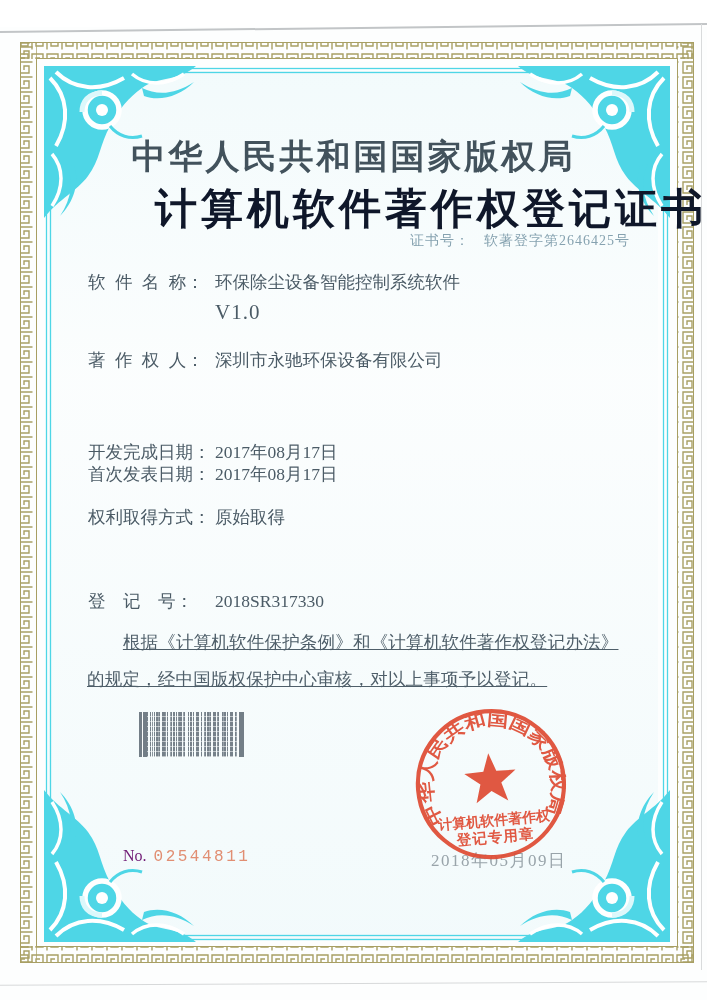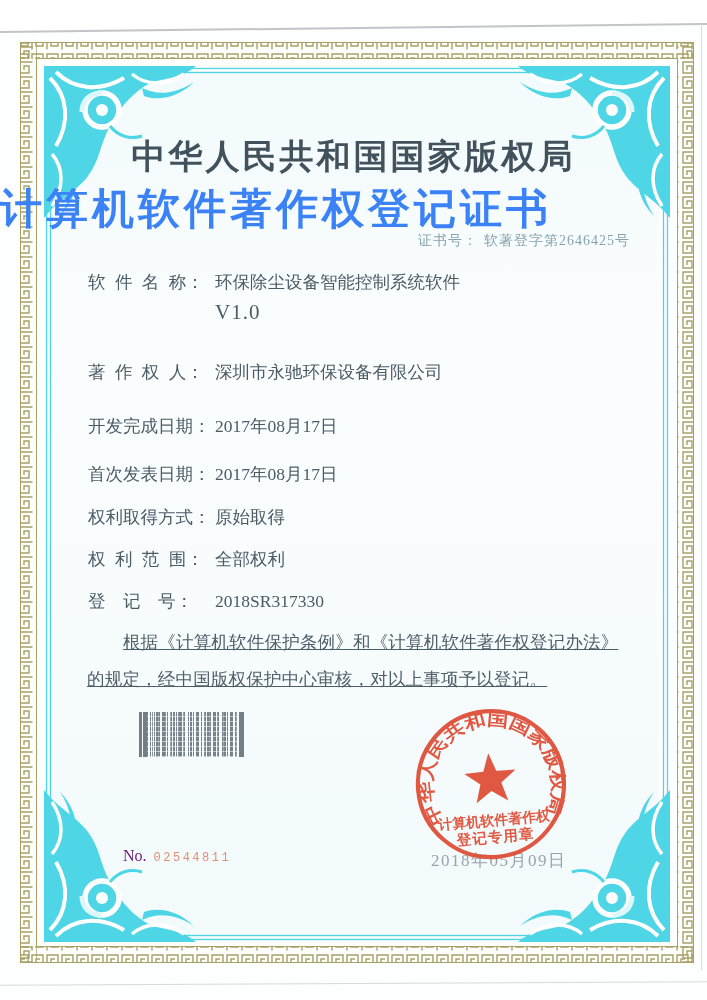--- a/index.html
+++ b/index.html
@@ -13,24 +13,24 @@
   .scan-edge-right{position:absolute;left:701px;top:24px;width:1px;height:946px;background:#d9dbdc;}
   .scan-edge-bottom{position:absolute;left:-10px;top:983px;width:730px;height:1px;background:#d7d9da;transform:rotate(-0.3deg);}
   .above-scan{position:absolute;left:0;top:0;width:707px;height:27px;background:#ffffff;}
 
   .border-svg{position:absolute;left:0;top:0;width:707px;height:1000px;}
   .tint{position:absolute;left:48px;top:71px;width:610px;height:868px;
     background:linear-gradient(180deg,rgba(150,222,233,0.10),rgba(205,238,244,0.04) 35%,rgba(150,218,230,0.10));}
 
   .authority{position:absolute;top:134px;left:0;right:0;text-align:center;
     font-size:34px;font-weight:bold;letter-spacing:3px;color:#42525c;}
-  .title{position:absolute;top:181px;left:0;right:0;text-align:left;
-    font-size:42px;font-weight:bold;letter-spacing:4px;color:#3b82f6;}
+  .title{position:absolute;top:181px;left:0;right:0;text-align:right;
+    font-size:42px;font-weight:bold;letter-spacing:4px;color:#0f172a;}
   .certno{position:absolute;top:232px;right:77px;font-size:14px;color:#86a2b0;letter-spacing:1px;}
-  .certno .v{margin-left:6px;}
+  .certno .v{margin-left:14px;}
 
   .row{position:absolute;left:88px;font-size:17.5px;color:#4b5b66;white-space:nowrap;}
   .row .lbl{display:inline-block;width:127px;word-spacing:5px;}
   .val2{position:absolute;left:215px;font-size:21px;color:#4b5b66;letter-spacing:1px;}
 
   .para{position:absolute;left:87px;top:624px;width:537px;font-size:17.5px;line-height:37px;
     color:#4e5e69;text-indent:2.05em;letter-spacing:0.2px;text-decoration:underline;}
 
   .barcode{position:absolute;left:139px;top:712px;width:105px;height:45px;opacity:0.82;}
   .bc-main{position:absolute;inset:0;background:
@@ -44,21 +44,21 @@
   .bc-guard-r{position:absolute;right:0;top:0;bottom:0;width:6px;
     background:linear-gradient(90deg,#fdfefe 0 1px,#57636e 1px 6px);}
 
   .seal-date{position:absolute;left:431px;top:849px;font-size:17px;color:#99a4aa;letter-spacing:1.5px;}
   .seal{position:absolute;left:406px;top:699px;width:172px;height:172px;
     transform:rotate(-5deg);opacity:0.92;}
   .seal text{font-family:"Liberation Serif","DejaVu Serif",serif;font-weight:bold;}
 
   .no-line{position:absolute;left:123px;top:847px;white-space:nowrap;}
   .no-label{font-size:16px;color:#701a75;margin-right:7px;}
-  .no-value{font-family:"Liberation Mono","DejaVu Sans Mono",monospace;font-size:12px;
+  .no-value{font-family:"Liberation Mono","DejaVu Sans Mono",monospace;font-size:16px;
     color:#e18e72;letter-spacing:2.5px;}
 </style>
 </head>
 <body>
 
 <div class="page">
 
   <div class="above-scan"></div>
   <div class="scan-edge-top"></div>
   <div class="scan-edge-right"></div>
@@ -113,39 +113,36 @@
   <div class="title">计算机软件著作权登记证书</div>
   <div class="certno">
     <span class="l">证书号：</span><span class="v">软著登字第2646425号</span>
   </div>
 
   <div class="row" style="top:270px">
     <span class="lbl">软 件 名 称：</span><span class="val">环保除尘设备智能控制系统软件</span>
   </div>
   <div class="val2" style="top:300px">V1.0</div>
 
-  <div class="row" style="top:360px">
+  <div class="row" style="top:348px">
     <span class="lbl">著 作 权 人：</span><span class="val">深圳市永驰环保设备有限公司</span>
   </div>
 
-  <div class="row" style="top:414px">
+  <div class="row" style="top:440px">
     <span class="lbl">开发完成日期：</span><span class="val">2017年08月17日</span>
   </div>
 
   <div class="row" style="top:462px">
     <span class="lbl">首次发表日期：</span><span class="val">2017年08月17日</span>
   </div>
 
   <div class="row" style="top:505px">
     <span class="lbl">权利取得方式：</span><span class="val">原始取得</span>
   </div>
 
-  <div class="row" style="top:547px">
-    <span class="lbl">权 利 范 围：</span><span class="val">全部权利</span>
-  </div>
 
   <div class="row" style="top:589px">
     <span class="lbl">登　记　号：</span><span class="val">2018SR317330</span>
   </div>
 
   <div class="para">根据《计算机软件保护条例》和《计算机软件著作权登记办法》的规定，经中国版权保护中心审核，对以上事项予以登记。</div>
 
   <div class="barcode">
     <div class="bc-main"></div>
     <div class="bc-noise"></div>

